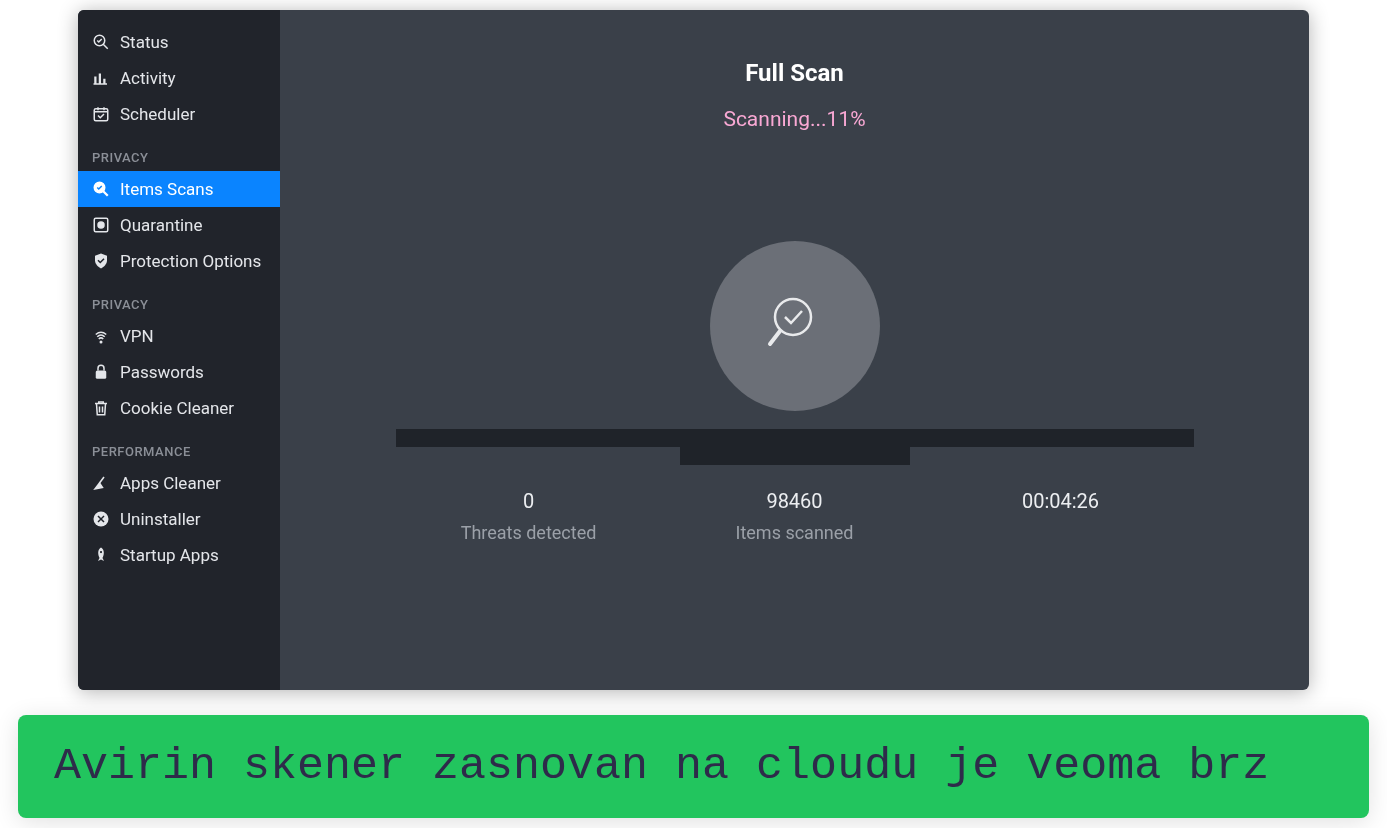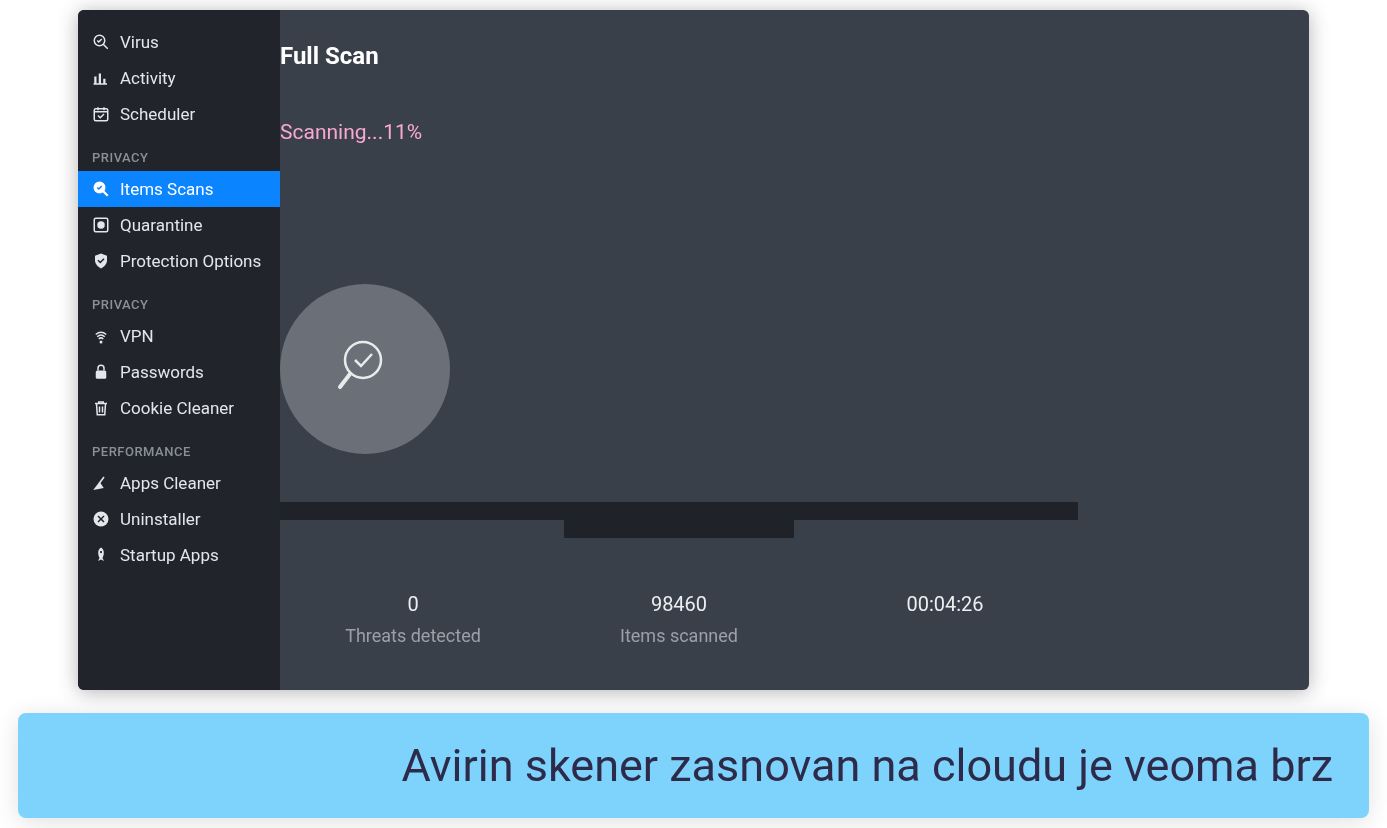--- a/index.html
+++ b/index.html
@@ -54,23 +54,23 @@
       display: inline-flex;
       align-items: center;
       justify-content: center;
       flex-shrink: 0;
     }
     .icon svg { width: 18px; height: 18px; }
     .main {
       flex: 1;
       display: flex;
       flex-direction: column;
-      padding-top: 32px;
+      align-items: center;
+      padding-top: 49px;
       color: #fff;
-      gap: 30px;
     }
     .scan-title {
       font-size: 24px;
       font-weight: 700;
       color: #fff;
     }
     .scan-status {
       margin-top: 20px;
       font-size: 21px;
       color: #f9a8d4;
@@ -133,25 +133,26 @@
     .stat-label {
       margin-top: 9px;
       font-size: 18px;
       color: #9ba0a8;
     }
     .caption-card {
       position: absolute;
       left: 18px;
       right: 18px;
       bottom: 10px;
-      background: #7dd3fc;
+      background: #22c55e;
       border-radius: 8px;
       box-shadow: 0 4px 24px rgba(0,0,0,0.12);
       padding: 26px 36px;
-      text-align: right;
+      text-align: left;
+      font-family: Liberation Mono, monospace;
     }
     .caption-text {
       font-size: 45px;
       color: #2e2b4a;
       font-weight: 400;
     }
   </style>
 </head>
 <body>
 
@@ -159,21 +160,21 @@
   <aside class="sidebar">
 
     <div class="sidebar-item">
       <span class="icon">
         <svg viewBox="0 0 24 24" fill="none" stroke="#e4e6ea" stroke-width="2">
             <circle cx="10" cy="10" r="7"></circle>
             <line x1="15" y1="15" x2="21" y2="21"></line>
             <polyline points="7,10 9,12 13,8"></polyline>
           </svg>
       </span>
-      <span>Virus</span>
+      <span>Status</span>
     </div>
 
     <div class="sidebar-item">
       <span class="icon">
         <svg viewBox="0 0 24 24" fill="#e4e6ea">
             <rect x="3" y="10" width="3" height="10"></rect>
             <rect x="9" y="6" width="3" height="14"></rect>
             <rect x="15" y="13" width="3" height="7"></rect>
             <line x1="2" y1="20" x2="20" y2="20" stroke="#e4e6ea" stroke-width="2"></line>
           </svg>

